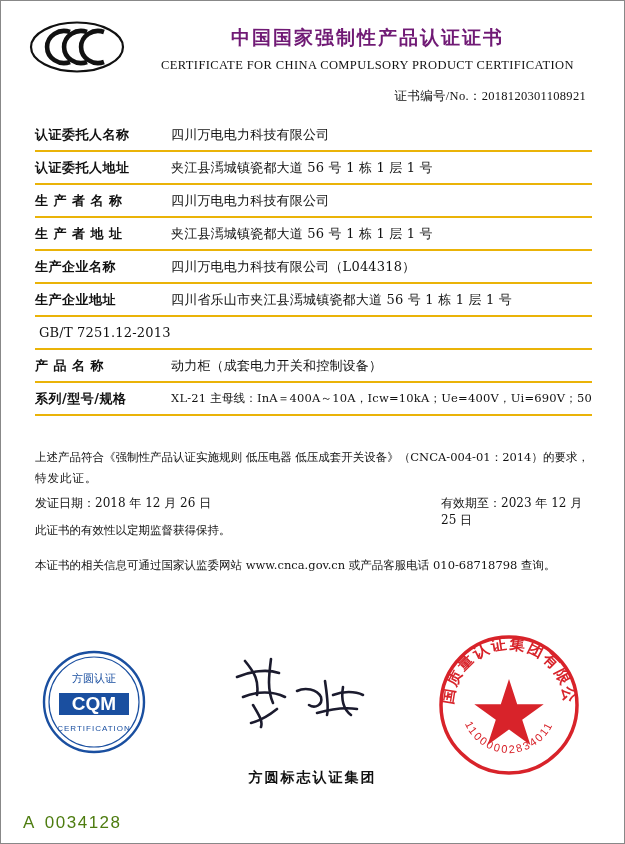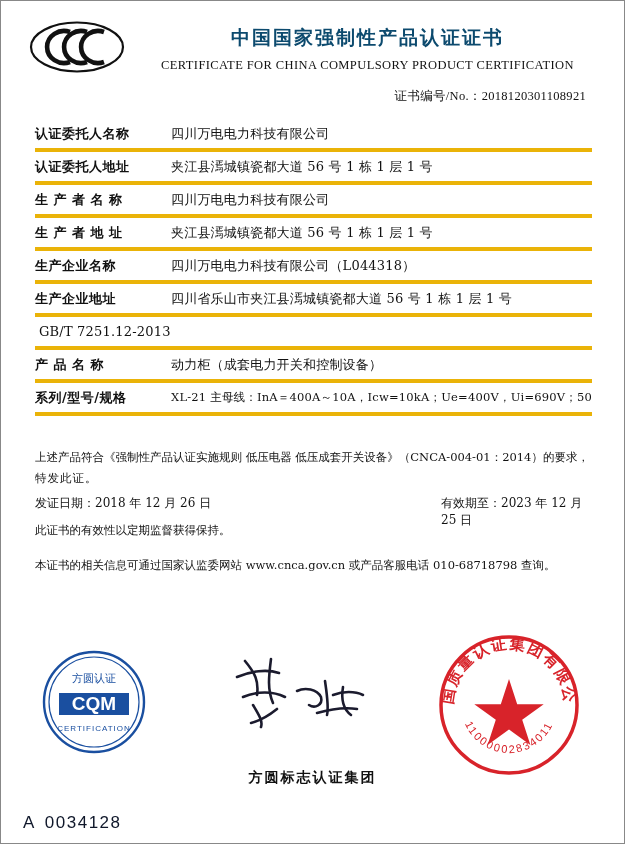--- a/index.html
+++ b/index.html
@@ -37,21 +37,21 @@
     position: absolute;
     left: 130px;
     top: 24px;
     right: 20px;
     text-align: center;
   }
   .title-cn {
     font-size: 19px;
     font-weight: bold;
     letter-spacing: 2px;
-    color: #0c4a6e;
+    color: #701a75;
     font-family: "DejaVu Serif", "Liberation Serif", serif;
   }
   .title-en {
     font-size: 12.5px;
     letter-spacing: 0.4px;
     margin-top: 7px;
     color: #111;
     font-family: "Liberation Serif", serif;
   }
 
@@ -68,21 +68,21 @@
   .fields {
     position: absolute;
     left: 0;
     top: 118px;
     width: 625px;
   }
   .row {
     position: relative;
     height: 33px;
     margin: 0 34px;
-    border-bottom: 4px solid #eab308;
+    border-bottom: 2px solid #eab308;
     display: flex;
     align-items: center;
   }
   .row .label {
     width: 132px;
     flex: 0 0 132px;
     font-size: 13px;
     font-weight: bold;
     letter-spacing: 0.5px;
     font-family: "DejaVu Serif", "Liberation Serif", serif;
@@ -184,21 +184,21 @@
   .footer .url {
     font-size: 8.5px;
     margin-top: 1px;
     font-family: "Liberation Serif", serif;
     color: #222;
   }
   .serial {
     position: absolute;
     left: 22px;
     top: 812px;
-    color: #0f172a;
+    color: #4d7c0f;
     font-size: 17px;
     letter-spacing: 1.5px;
     font-family: "Liberation Sans", sans-serif;
   }
   .serial .a { margin-right: 9px; }
 </style>
 </head>
 <body>
 
 <div class="page">

